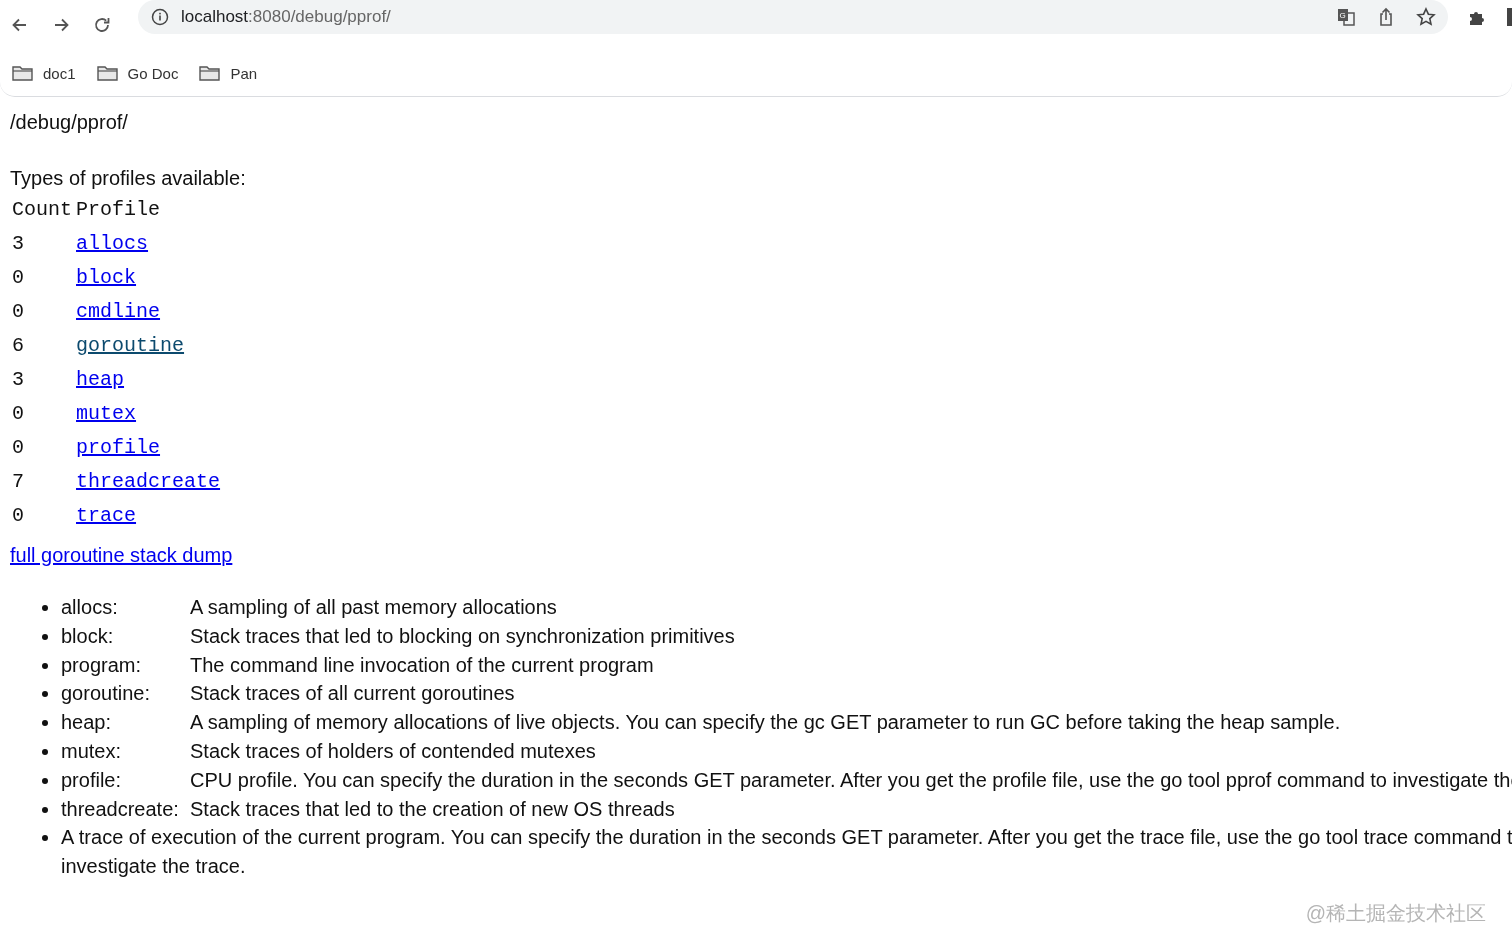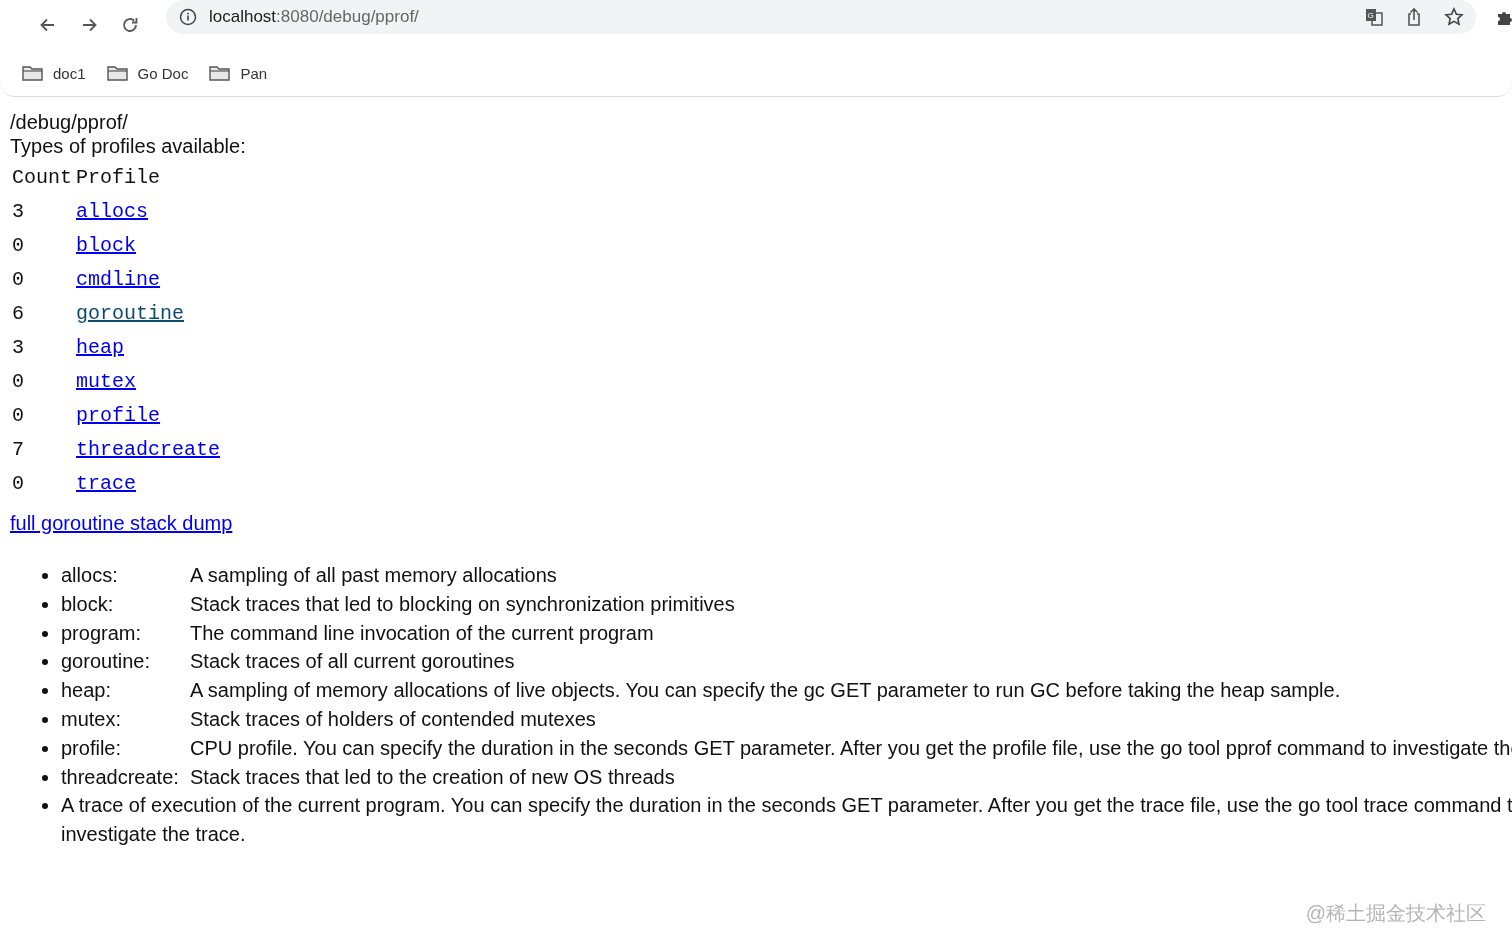--- a/index.html
+++ b/index.html
@@ -1,33 +1,33 @@
 <!DOCTYPE html>
 <html><head>
 <meta charset="utf-8">
 <style>
   html, body { margin:0; padding:0; }
   body { width:1512px; height:951px; overflow:hidden; background:#fff; font-family:"Liberation Sans", sans-serif; color:#111; position:relative; }
-  .toolbar { height:50px; display:flex; align-items:center; padding:0 4px; position:relative;margin-left:28px; }
+  .toolbar { height:50px; display:flex; align-items:center; padding:0 4px; position:relative; }
   .nav-btn { width:32px; height:32px; display:flex; align-items:center; justify-content:center; margin-right:9px; color:#555; }
   .nav-btn svg { width:20px; height:20px; }
   .omnibox { position:absolute; left:138px; top:0; width:1310px; height:34px; background:#f1f3f4; border-radius:17px; display:flex; align-items:center; }
   .omnibox .info { margin-left:13px; width:18px; height:18px; display:flex; align-items:center; justify-content:center; }
   .url { margin-left:12px; font-size:17px; color:#666; }
   .url .host { color:#202124; }
   .omni-right { position:absolute; right:12px; top:0; height:34px; display:flex; align-items:center; gap:20px; }
   .omni-right span, .ext-icon { width:20px; height:20px; display:flex; align-items:center; justify-content:center; color:#555; }
   .ext-icon { position:absolute; left:1467px; top:7px; }
   .edge-bar { position:absolute; left:1507px; top:8px; width:5px; height:18px; background:#444; }
-  .bookmarks { height:46px; display:flex; align-items:center; padding-left:22px; border-bottom:1px solid #dadce0;border-radius:15px; }
+  .bookmarks { height:46px; display:flex; align-items:center; padding-left:12px; border-bottom:1px solid #dadce0;border-radius:15px; }
   .bm { display:flex; align-items:center; margin-right:21px; font-size:15px; color:#333; }
   .bm svg { margin-right:10px; }
   .content { padding:0 10px; font-size:20px; line-height:1.2; }
   .path { margin-top:13px; }
-  .types { }
+  .types { margin-top:32px; }
   table { border-collapse:separate; border-spacing:4px 0; margin-left:-2px; margin-top:4px;font-family:Liberation Mono, monospace; }
   th { font-weight:normal; text-align:left; padding:4px 0 5px 0; }
   td { padding:5px 0 5px 0; height:24px; }
   td.count { width:58px; }
   a { color:#0000ee; text-decoration:underline; }
   a.visited { color:#0c4a6e; }
   .full { display:block; margin-top:10px; }
   .desc-title { margin-top:24px; }
   ul { margin:26px 0 0 0; padding-left:51px; width:1560px; font-size:20px; line-height:28.8px; }
   li { list-style:disc; }

